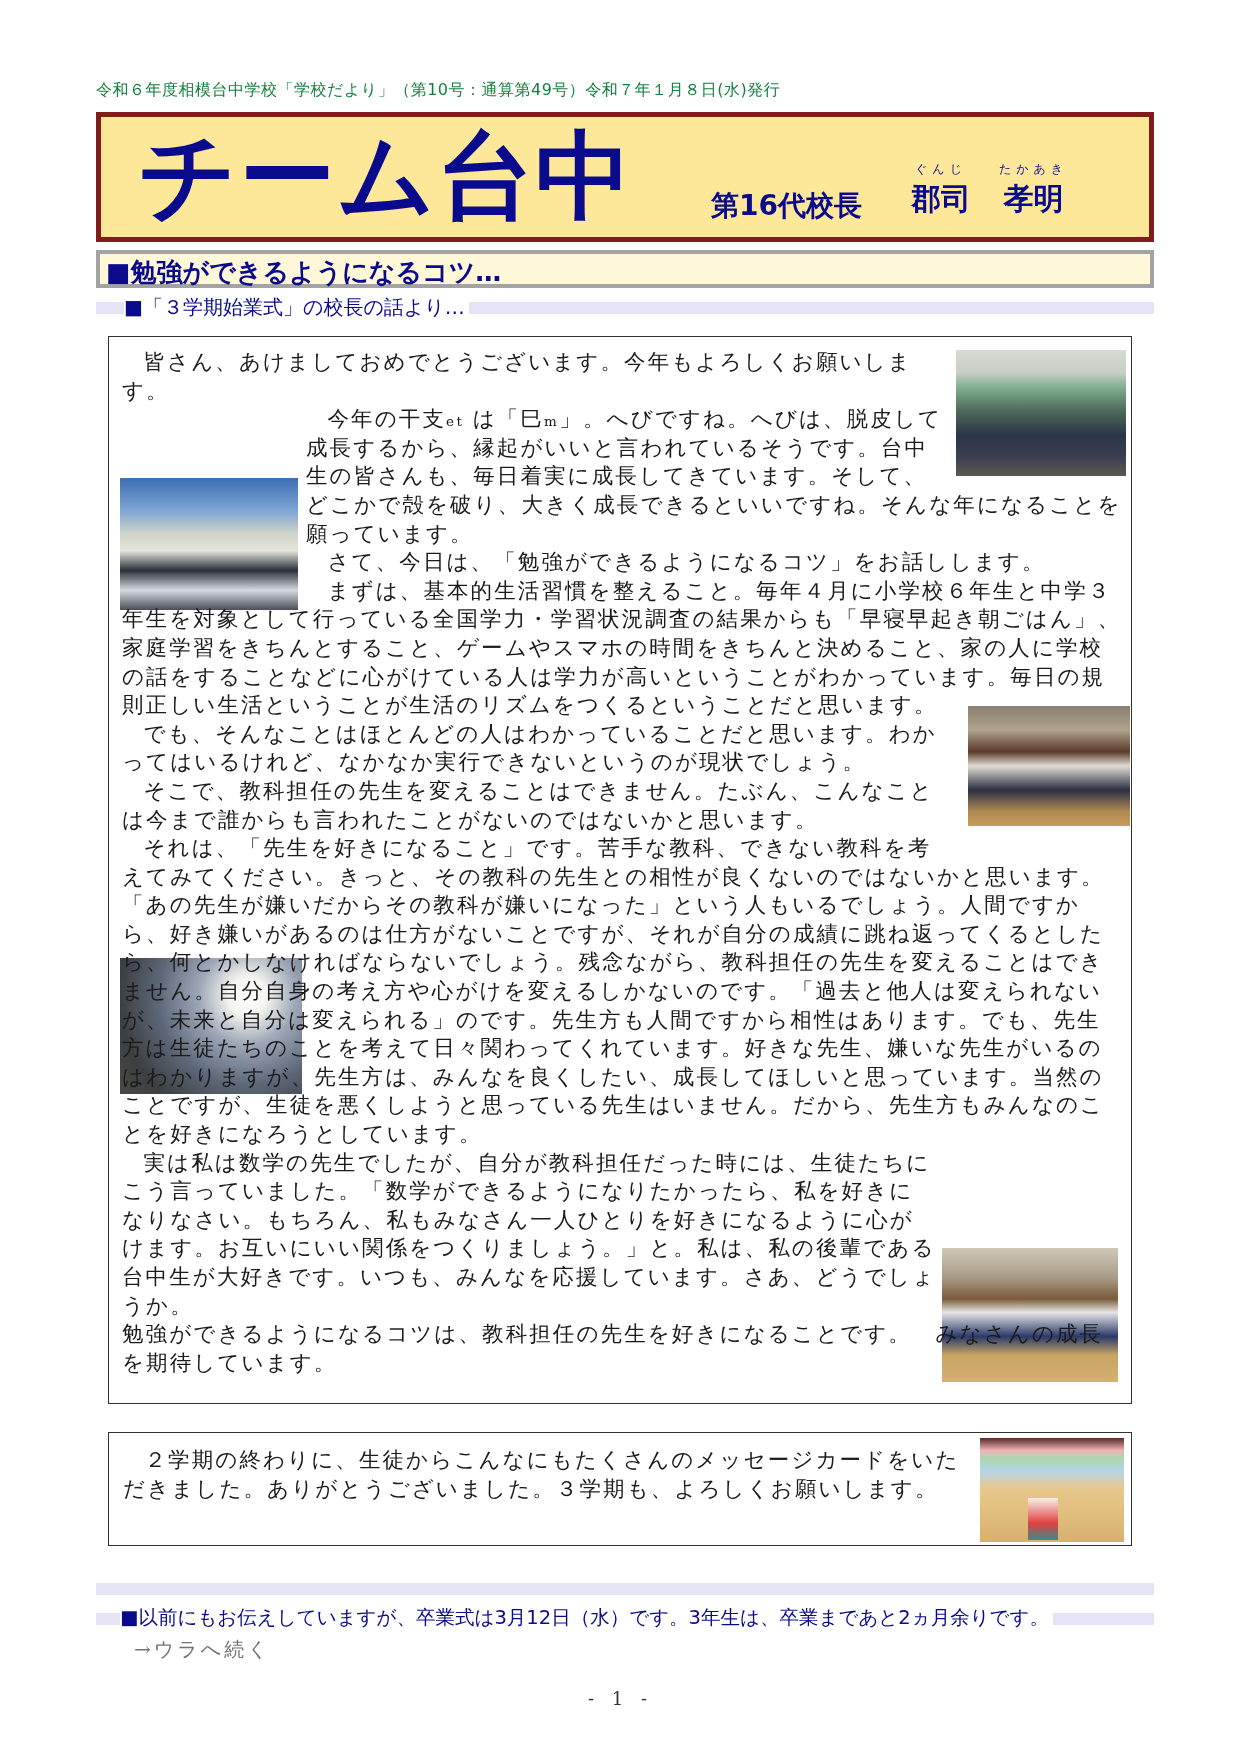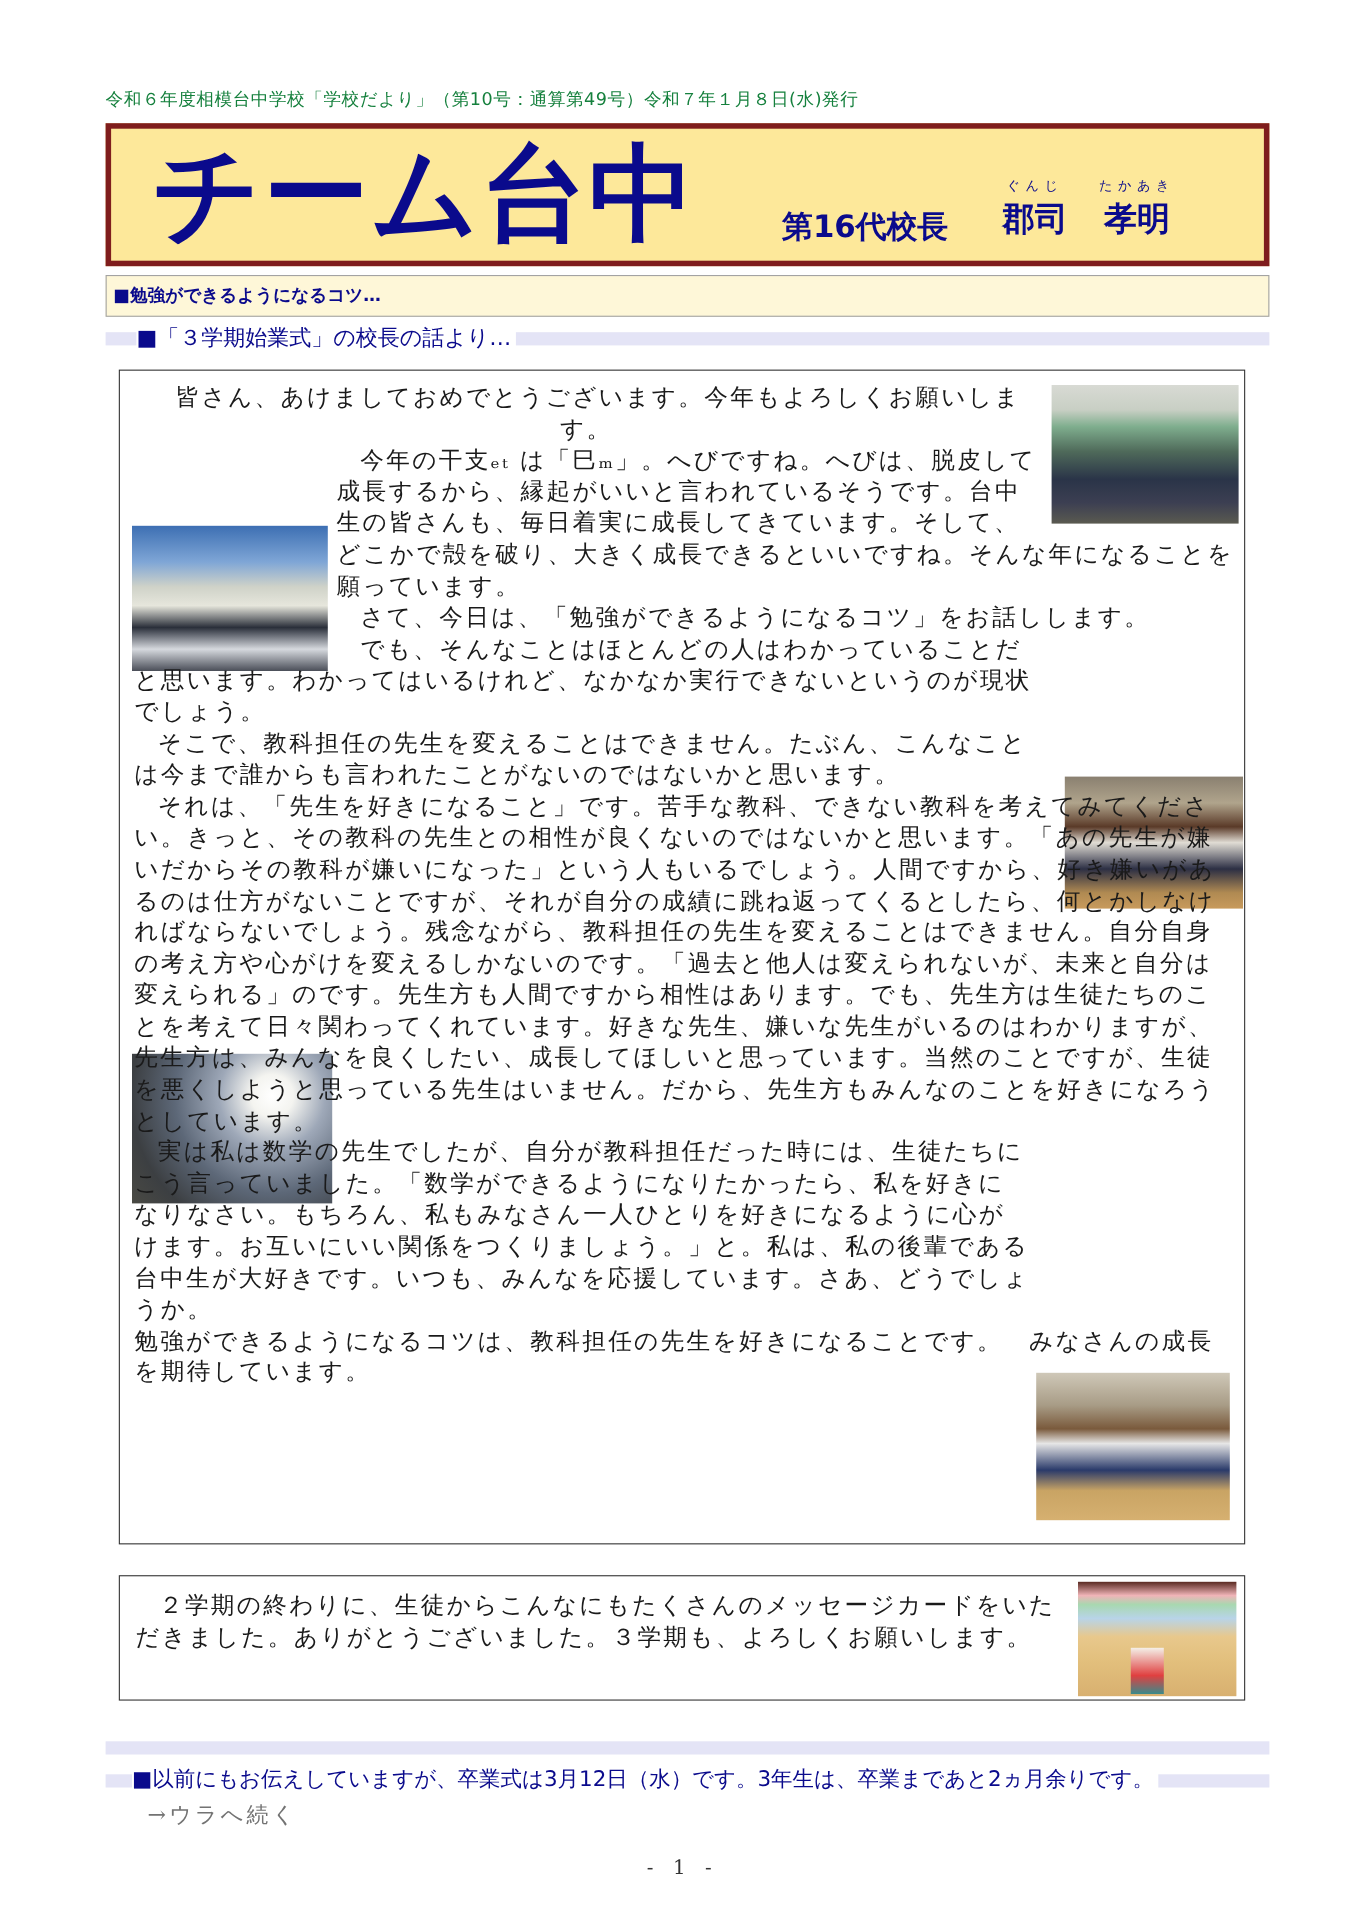--- a/index.html
+++ b/index.html
@@ -32,23 +32,23 @@
   .masthead .name-block {
     position: absolute; top: 44px; text-align: center;
     font-family: "DejaVu Sans", "Liberation Sans", sans-serif; color: #0a0a8c;
   }
   .masthead .name-block .ruby {
     display: block; font-size: 12px; font-weight: normal; letter-spacing: 5px; height: 18px;
   }
   .masthead .name-block .kanji { display: block; font-size: 30px; font-weight: bold; }
   .section-heading {
     position: absolute; left: 96px; top: 250px; width: 1058px; height: 38px;
-    background: #fef7d8; border: 1px solid #a3a3a3; box-sizing: border-box;
+    background: #fef7d8; border: 4px solid #a3a3a3; box-sizing: border-box;
     font-family: "DejaVu Sans", "Liberation Sans", sans-serif;
-    font-weight: bold; font-size: 16px; color: #0a0a8c; line-height: 36px; padding-left: 6px;
+    font-weight: bold; font-size: 26px; color: #0a0a8c; line-height: 36px; padding-left: 6px;
   }
   .sub-heading {
     position: absolute; left: 96px; top: 294px; width: 1058px; height: 26px;
     font-family: "DejaVu Sans", "Liberation Sans", sans-serif;
     font-size: 20px; color: #0a0a8c; line-height: 26px;
   }
   .sub-heading .band {
     position: absolute; left: 0; right: 0; top: 8px; height: 12px; background: #e4e4f6;
   }
   .sub-heading .text {
@@ -133,24 +133,25 @@
 <div class="speech-box"></div>
 
 <div class="photo photo-classroom"></div>
 <div class="photo photo-ceremony"></div>
 <div class="photo photo-gym1"></div>
 <div class="photo photo-sunset"></div>
 <div class="photo photo-gym2"></div>
 
 <div style="position:absolute;left:122px;top:348px;width:1000px;font-size:21.5px;line-height:28.6px;letter-spacing:2.1px;">
   <div style="float:right;width:178px;height:126px;"></div>
-  <p style="margin:0;text-indent:1em;text-align:center;">皆さん、あけましておめでとうございます。今年もよろしくお願いします。</p>
+  <p style="margin:0;text-indent:1em;">皆さん、あけましておめでとうございます。今年もよろしくお願いします。</p>
   <div style="float:left;clear:left;width:184px;height:132px;margin-top:58px;"></div>
   <p style="margin:0;text-indent:1em;">今年の干支ₑₜ は「巳ₘ」。へびですね。へびは、脱皮して成長するから、縁起がいいと言われているそうです。台中生の皆さんも、毎日着実に成長してきています。そして、どこかで殻を破り、大きく成長できるといいですね。そんな年になることを願っています。</p>
   <p style="margin:0;text-indent:1em;">さて、今日は、「勉強ができるようになるコツ」をお話しします。</p>
+  <p style="margin:0;text-indent:1em;">まずは、基本的生活習慣を整えること。毎年４月に小学校６年生と中学３年生を対象として行っている全国学力・学習状況調査の結果からも「早寝早起き朝ごはん」、家庭学習をきちんとすること、ゲームやスマホの時間をきちんと決めること、家の人に学校の話をすることなどに心がけている人は学力が高いということがわかっています。毎日の規則正しい生活ということが生活のリズムをつくるということだと思います。</p>
   <div style="float:right;width:170px;height:120px;"></div>
   <p style="margin:0;text-indent:1em;">でも、そんなことはほとんどの人はわかっていることだと思います。わかってはいるけれど、なかなか実行できないというのが現状でしょう。</p>
   <p style="margin:0;text-indent:1em;">そこで、教科担任の先生を変えることはできません。たぶん、こんなことは今まで誰からも言われたことがないのではないかと思います。</p>
   <p style="margin:0;text-indent:1em;">それは、「先生を好きになること」です。苦手な教科、できない教科を考えてみてください。きっと、その教科の先生との相性が良くないのではないかと思います。「あの先生が嫌いだからその教科が嫌いになった」という人もいるでしょう。人間ですから、好き嫌いがあるのは仕方がないことですが、それが自分の成績に跳ね返ってくるとしたら、何とかしなければならないでしょう。残念ながら、教科担任の先生を変えることはできません。自分自身の考え方や心がけを変えるしかないのです。「過去と他人は変えられないが、未来と自分は変えられる」のです。先生方も人間ですから相性はあります。でも、先生方は生徒たちのことを考えて日々関わってくれています。好きな先生、嫌いな先生がいるのはわかりますが、先生方は、みんなを良くしたい、成長してほしいと思っています。当然のことですが、生徒を悪くしようと思っている先生はいません。だから、先生方もみんなのことを好きになろうとしています。</p>
   <div style="float:right;width:186px;height:134px;"></div>
   <p style="margin:0;text-indent:1em;">実は私は数学の先生でしたが、自分が教科担任だった時には、生徒たちにこう言っていました。「数学ができるようになりたかったら、私を好きになりなさい。もちろん、私もみなさん一人ひとりを好きになるように心がけます。お互いにいい関係をつくりましょう。」と。私は、私の後輩である台中生が大好きです。いつも、みんなを応援しています。さあ、どうでしょうか。</p>
   <p style="margin:0;">勉強ができるようになるコツは、教科担任の先生を好きになることです。　みなさんの成長を期待しています。</p>
 </div>
 
 <div class="message-box">

